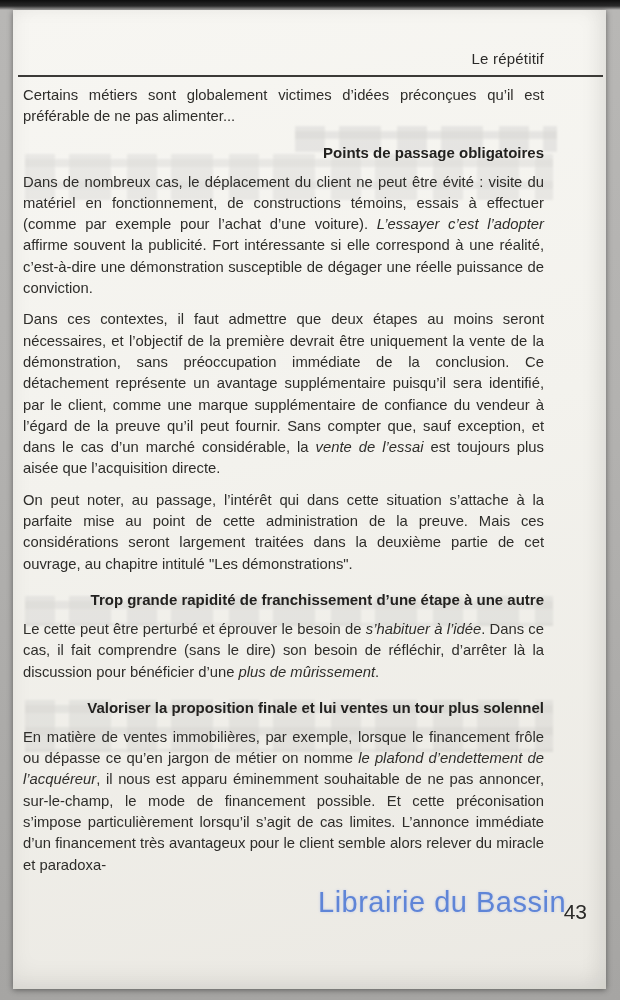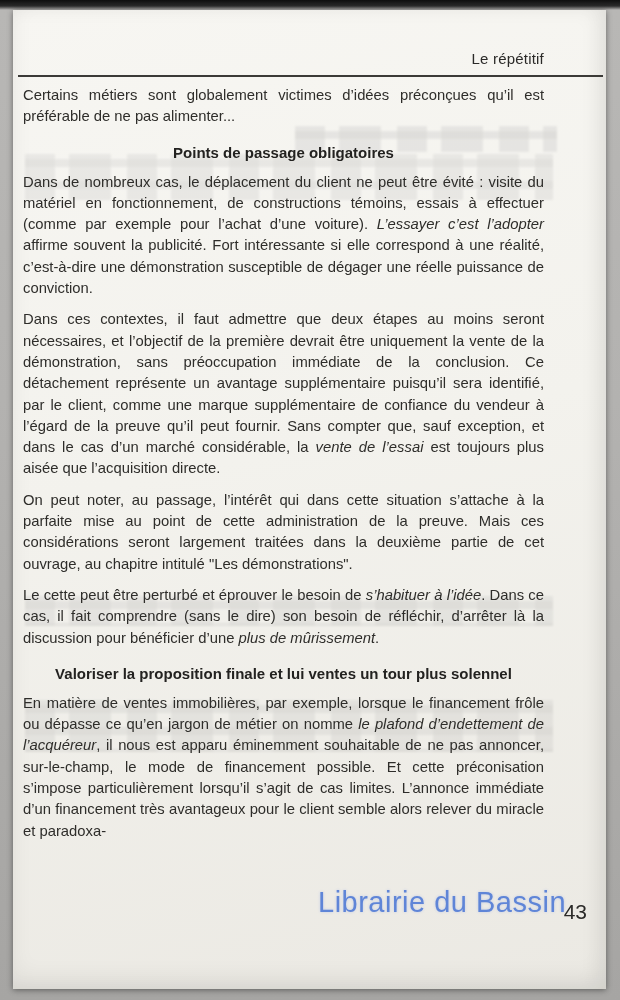--- a/index.html
+++ b/index.html
@@ -33,21 +33,21 @@
     position: absolute; top: 75px; left: 10px; width: 521px;
     color: #2e2d2a;
   }
   .body-col p {
     font-size: 14.8px; line-height: 21.3px; text-align: justify;
     margin: 0 0 10px 0;
     hyphens: auto; -webkit-hyphens: auto;
   }
   .body-col h3 {
     font-size: 15px; line-height: 21px; font-weight: 700;
-    margin: 14px 0 9px 0; color: #232220; text-align: center;
+    margin: 14px 0 9px 0; color: #232220; text-align: right;
   }
   .body-col em { font-style: italic; }
   .watermark {
     position: absolute; top: 876px; left: 305px;
     font-size: 29px; letter-spacing: .5px; white-space: nowrap;
     color: #3c6cd4; opacity: .8;
     text-shadow: 0 0 3px rgba(80,120,230,.35);
   }
   .page-number {
     position: absolute; top: 890px; right: 19px;
@@ -80,20 +80,21 @@
     <div class="bleed bleed-2"></div>
     <div class="bleed bleed-3"></div>
     <div class="bleed bleed-4"></div>
 
     <div class="body-col">
         <p><span>Certains métiers sont globalement victimes d’idées préconçues qu’il est préférable de ne pas alimenter...</span></p>
         <h3><span>Points de passage obligatoires</span></h3>
         <p><span>Dans de nombreux cas, le déplacement du client ne peut être évité : visite du matériel en fonctionnement, de constructions témoins, essais à effectuer (comme par exemple pour l’achat d’une voiture). </span><em>L’essayer c’est l’adopter</em><span> affirme souvent la publicité. Fort intéressante si elle correspond à une réalité, c’est-à-dire une démonstration susceptible de dégager une réelle puissance de conviction.</span></p>
         <p><span>Dans ces contextes, il faut admettre que deux étapes au moins seront nécessaires, et l’objectif de la première devrait être uniquement la vente de la démonstration, sans préoccupation immédiate de la conclusion. Ce détachement représente un avantage supplémentaire puisqu’il sera identifié, par le client, comme une marque supplémentaire de confiance du vendeur à l’égard de la preuve qu’il peut fournir. Sans compter que, sauf exception, et dans le cas d’un marché considérable, la </span><em>vente de l’essai</em><span> est toujours plus aisée que l’acquisition directe.</span></p>
         <p><span>On peut noter, au passage, l’intérêt qui dans cette situation s’attache à la parfaite mise au point de cette administration de la preuve. Mais ces considérations seront largement traitées dans la deuxième partie de cet ouvrage, au chapitre intitulé "Les démonstrations".</span></p>
+        <h3><span>Trop grande rapidité de franchissement d’une étape à une autre</span></h3>
         <p><span>Le cette peut être perturbé et éprouver le besoin de </span><em>s’habituer à l’idée</em><span>. Dans ce cas, il fait comprendre (sans le dire) son besoin de réfléchir, d’arrêter là la discussion pour bénéficier d’une </span><em>plus de mûrissement</em><span>.</span></p>
         <h3><span>Valoriser la proposition finale et lui ventes un tour plus solennel</span></h3>
         <p><span>En matière de ventes immobilières, par exemple, lorsque le financement frôle ou dépasse ce qu’en jargon de métier on nomme </span><em>le plafond d’endettement de l’acquéreur</em><span>, il nous est apparu éminemment souhaitable de ne pas annoncer, sur-le-champ, le mode de financement possible. Et cette préconisation s’impose particulièrement lorsqu’il s’agit de cas limites. L’annonce immédiate d’un financement très avantageux pour le client semble alors relever du miracle et paradoxa-</span></p>
       </div>
 
     <div class="watermark" style="color: rgb(60, 108, 212);">Librairie du Bassin</div>
 
     <div class="page-number">43</div>
 
   </div>

